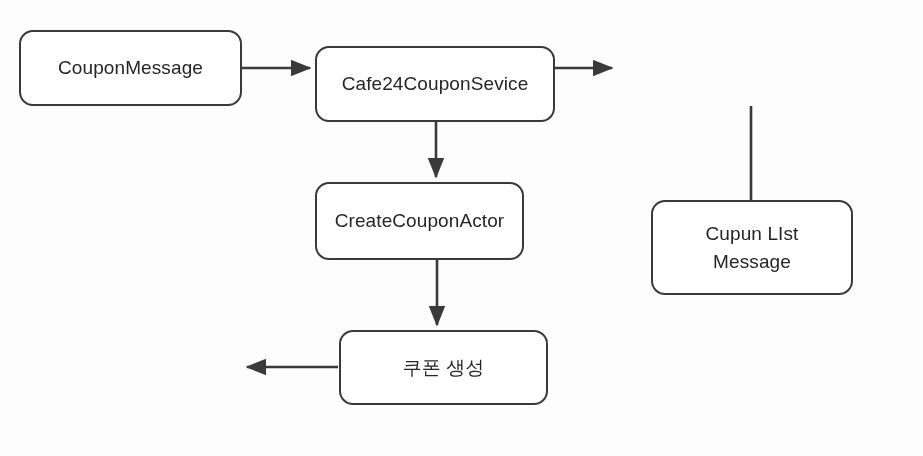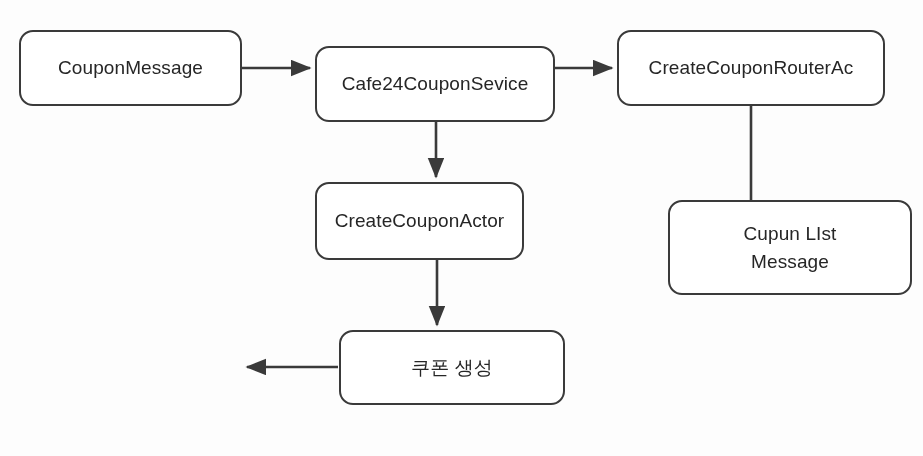--- a/index.html
+++ b/index.html
@@ -46,23 +46,23 @@
     padding: 2px 6px;
   }
   .node .node-label {
     display: block;
     width: 100%;
   }
   .node-coupon-message       { left: 19px;  top: 30px;  width: 223px; height: 76px; }
   .node-cafe24-coupon-sevice { left: 315px; top: 30px;  width: 240px; height: 76px; margin-top: 16px; }
   .node-create-coupon-router { left: 617px; top: 30px;  width: 268px; height: 76px; }
   .node-create-coupon-actor  { left: 315px; top: 182px; width: 209px; height: 78px; }
-  .node-cupun-list-message   { left: 668px; top: 200px; width: 244px; height: 95px; }
+  .node-cupun-list-message   { left: 651px; top: 200px; width: 202px; height: 95px; }
   .node-coupon-meta-dao      { left: 19px;  top: 330px; width: 223px; height: 75px; }
-  .node-create-coupon-korean { left: 339px; top: 330px; width: 226px; height: 75px; }
+  .node-create-coupon-korean { left: 339px; top: 330px; width: 209px; height: 75px; }
 </style>
 </head>
 <body>
 
 <div id="diagram-canvas">
 
   <svg class="edge-layer" width="923" height="456" viewBox="0 0 923 456" xmlns="http://www.w3.org/2000/svg">
     <defs>
       <marker id="arrowhead" markerWidth="9" markerHeight="9" refX="7.4" refY="3.2" orient="auto" markerUnits="strokeWidth">
         <path d="M0,0 L8,3.2 L0,6.4 z" fill="#3a3a3a"></path>
@@ -95,23 +95,20 @@
   </svg>
 
   <div class="node node-coupon-message">
     <span class="node-label">CouponMessage</span>
   </div>
 
   <div class="node node-cafe24-coupon-sevice">
     <span class="node-label">Cafe24CouponSevice</span>
   </div>
 
-  <div class="node node-create-coupon-router">
-    <span class="node-label">CreateCouponRouterAc</span>
-  </div>
 
   <div class="node node-create-coupon-actor">
     <span class="node-label">CreateCouponActor</span>
   </div>
 
   <div class="node node-cupun-list-message">
     <span class="node-label">Cupun LIst
 Message</span>
   </div>
 

